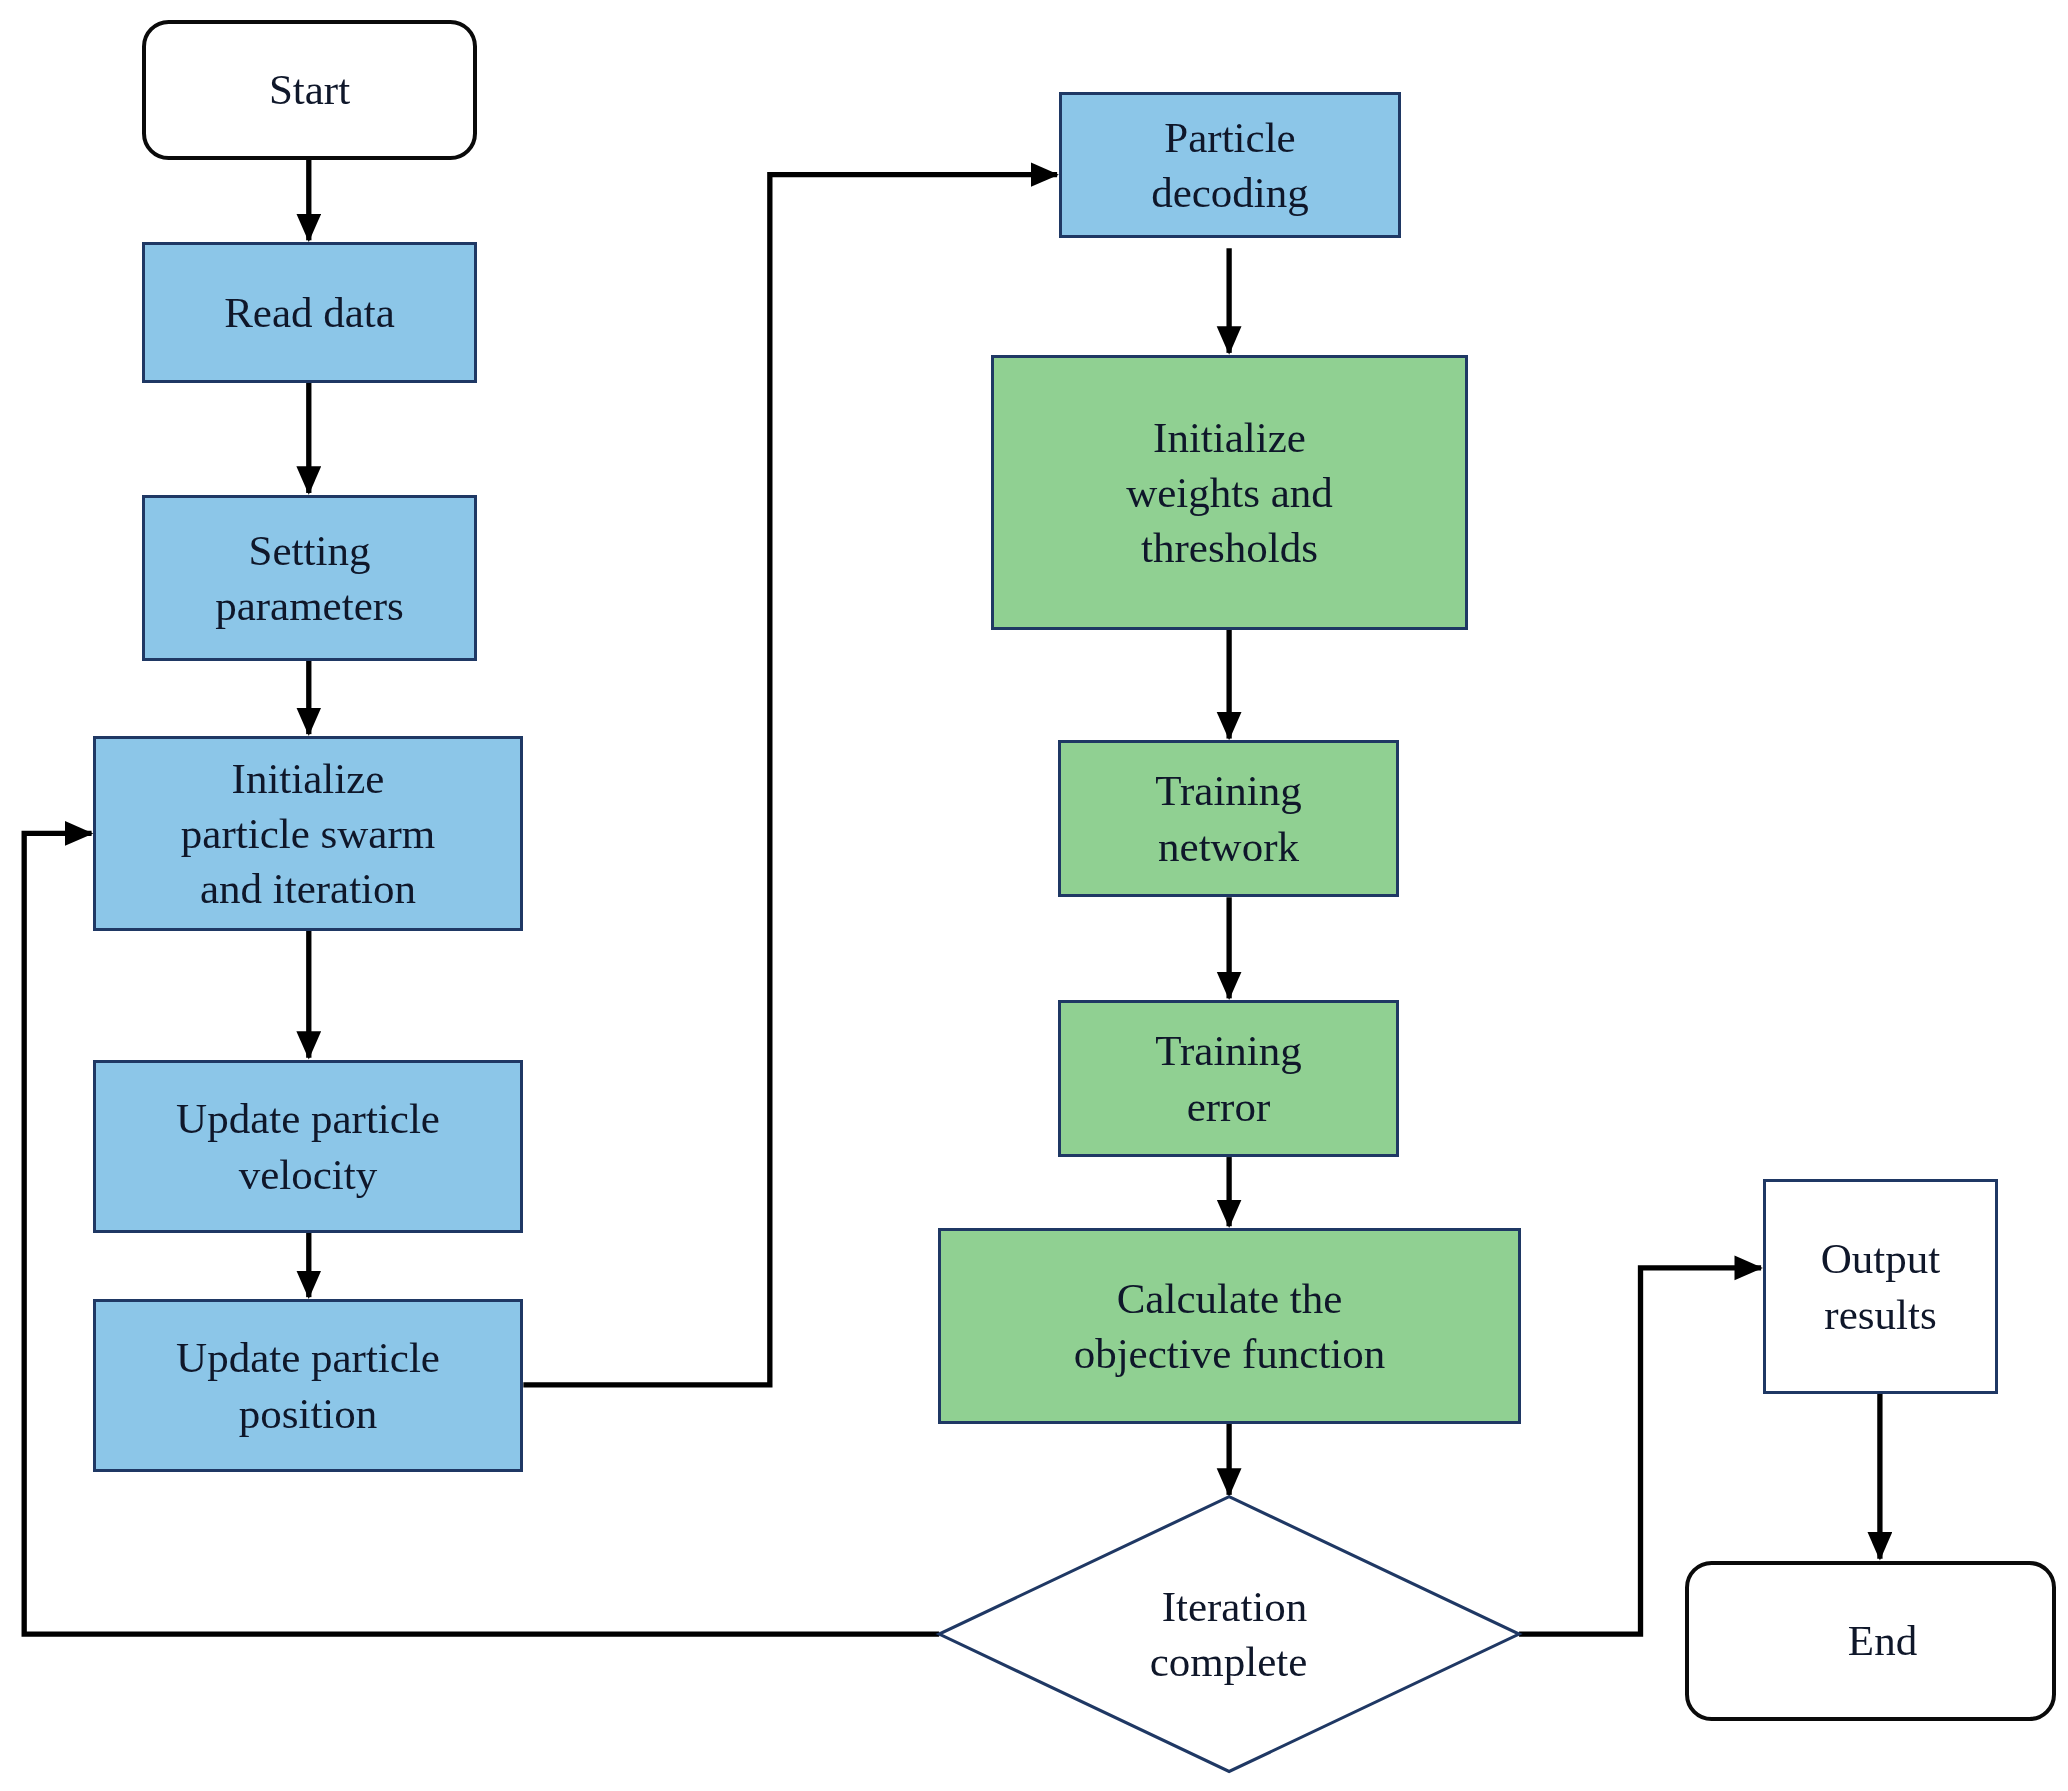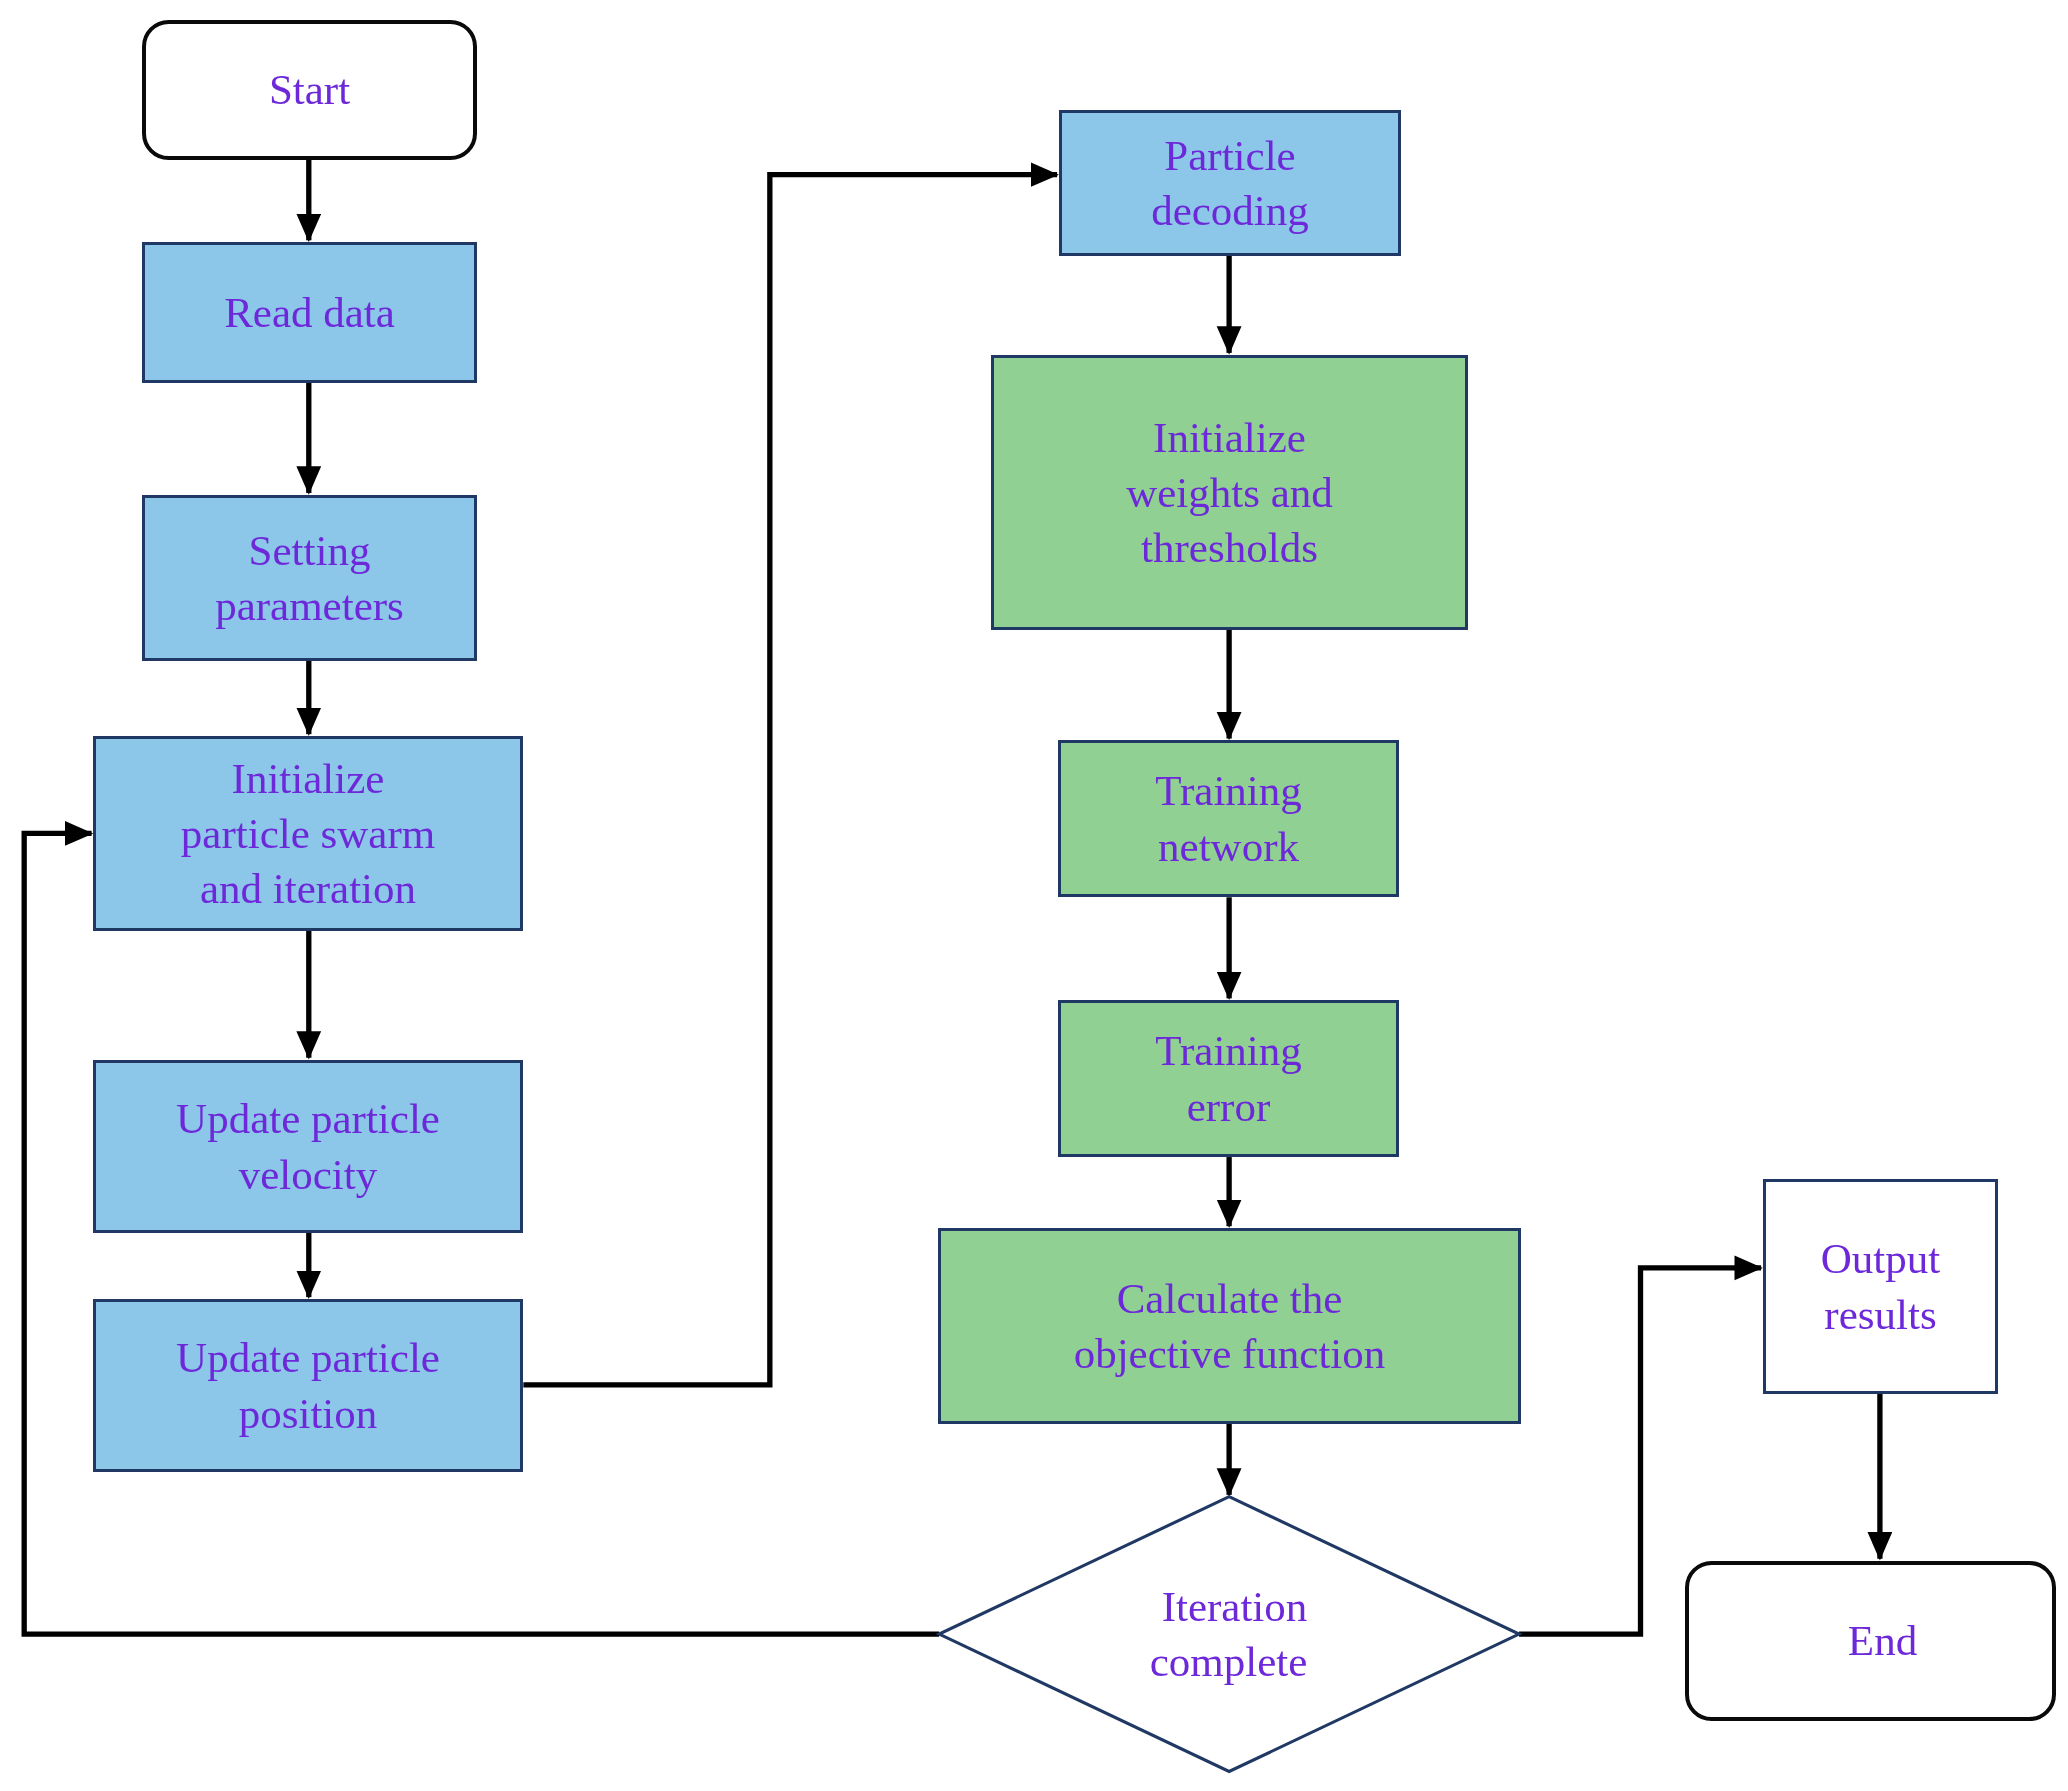--- a/index.html
+++ b/index.html
@@ -1,21 +1,21 @@
 <!DOCTYPE html>
 <html style="font-size:14px"><head>
 <meta charset="utf-8">
 <style>
   html,body{margin:0;padding:0;background:#ffffff;}
   #canvas{
     position:relative;
     width:2069px;height:1791px;
     background:#ffffff;
     font-family:"Liberation Serif","DejaVu Serif",serif;
-    color:#6d28d9;
+    color:#0f172a;
     overflow:hidden;
   }
   #edge-layer{position:absolute;left:0;top:0;width:2069px;height:1791px;}
   .edge{stroke:#000000;stroke-width:6;fill:none;}
   .diamond-shape{stroke:#1F3864;stroke-width:3.5;}
   .node{
     position:absolute;
     display:flex;align-items:center;justify-content:center;
     text-align:center;white-space:pre-line;
     font-size:43px;line-height:1.28;
@@ -25,21 +25,21 @@
   .b-black{border:4.4px solid #0a0a0a;}
   .rounded{border-radius:26.6px;}
   .no-border{border:none;text-align:right;}
   
   #n-start{left:142px;top:19.5px;width:335px;height:140px;}
   #n-read{left:142px;top:242px;width:335px;height:141px;}
   #n-setting{left:142px;top:495px;width:335px;height:166px;}
   #n-initswarm{left:93px;top:736px;width:430px;height:195px;}
   #n-velocity{left:93px;top:1060px;width:430px;height:173px;}
   #n-position{left:93px;top:1299px;width:430px;height:173px;}
-  #n-decoding{left:1059px;top:110px;width:342px;height:146px;}
+  #n-decoding{left:1059px;top:92px;width:342px;height:146px;}
   #n-weights{left:991px;top:355px;width:477px;height:275px;}
   #n-network{left:1058px;top:740px;width:341px;height:157px;}
   #n-error{left:1058px;top:1000px;width:341px;height:157px;}
   #n-calc{left:938px;top:1228px;width:583px;height:196px;}
   #n-diamond-label{left:1029px;top:1563px;width:399px;height:142px;}
   #n-output{left:1763px;top:1179px;width:235px;height:215px;}
   #n-end{left:1685px;top:1561px;width:371px;height:160px;}
 </style>
 </head>
 <body>

